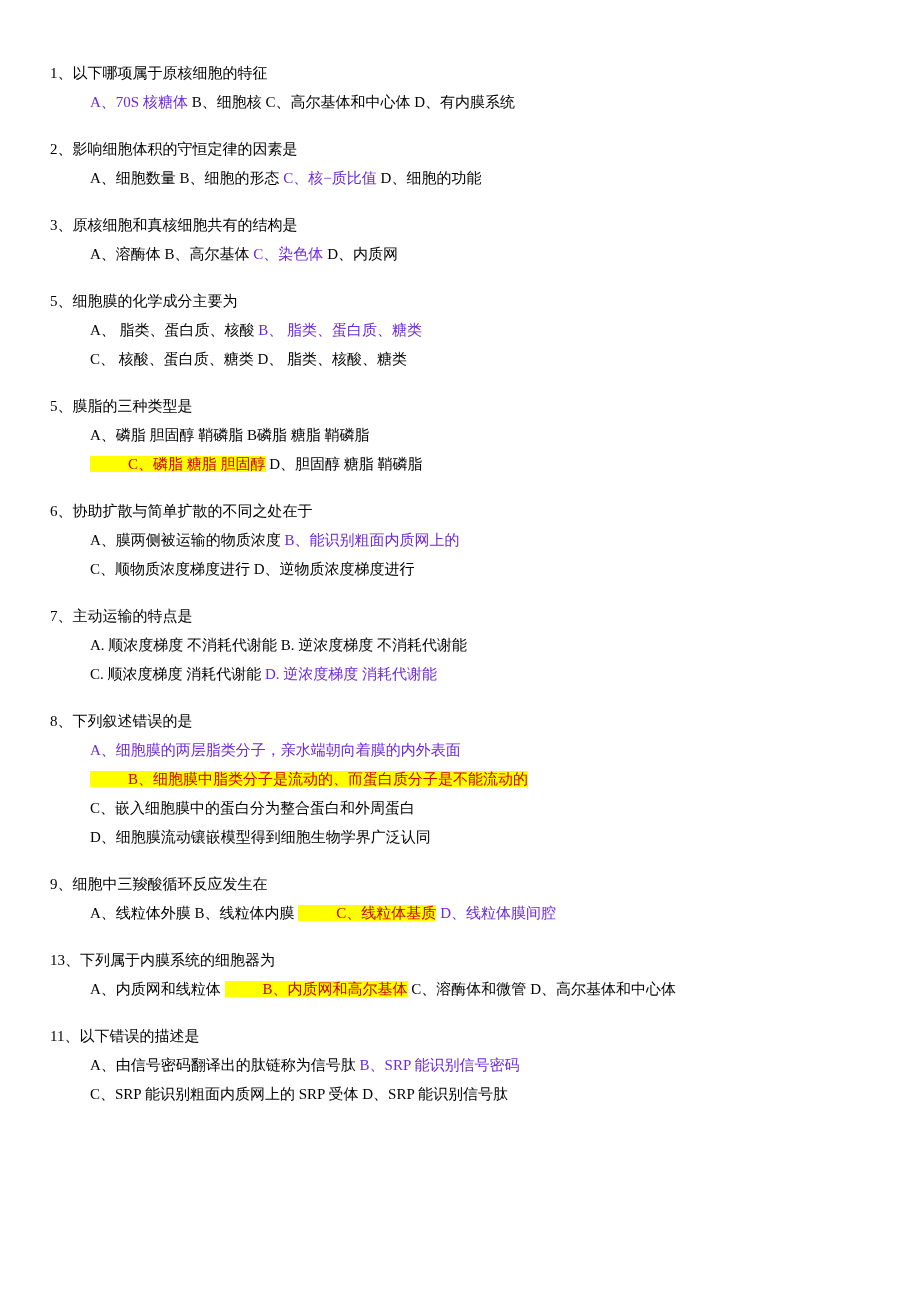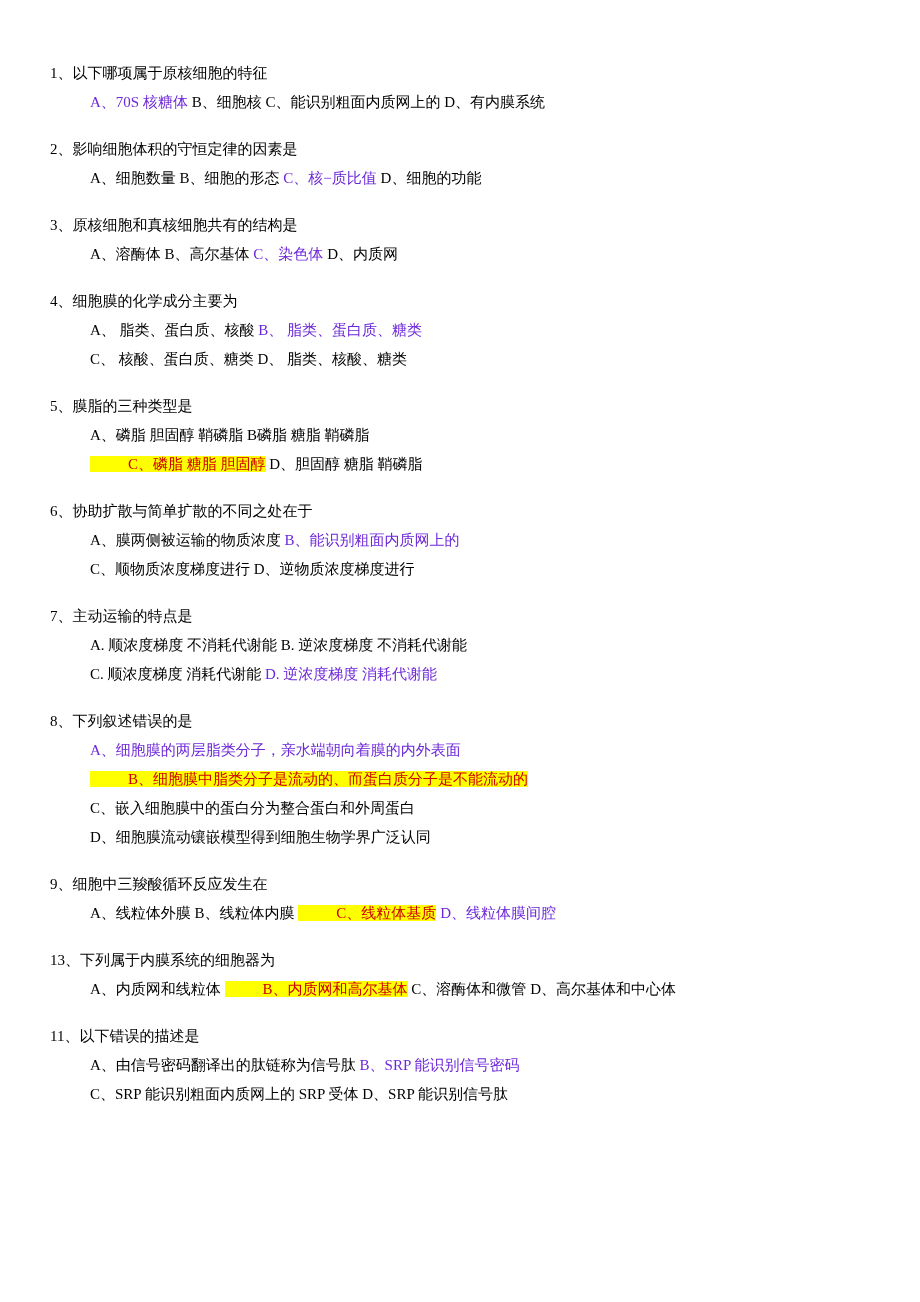--- a/index.html
+++ b/index.html
@@ -32,32 +32,32 @@
       color: #cc0000;
       padding-left: 38px;
     }
   </style>
 </head>
 <body>
 
 <div id="exam-content">
 <div class="question-block">
       <div class="question-title">1、以下哪项属于原核细胞的特征</div>
-      <div class="options-row"><span class="red">A、70S 核糖体</span><span>    </span><span>B、细胞核</span><span>    </span><span>C、能识别粗面内质网上的</span><span>        </span><span>D、有内膜系统</span></div>
+      <div class="options-row"><span class="red">A、70S 核糖体</span><span>    </span><span>B、细胞核</span><span>    </span><span>C、高尔基体和中心体</span><span>        </span><span>D、有内膜系统</span></div>
     </div>
     <div class="question-block">
       <div class="question-title">2、影响细胞体积的守恒定律的因素是</div>
       <div class="options-row"><span>A、细胞数量</span><span>        </span><span>B、细胞的形态</span><span>        </span><span class="red">C、核−质比值</span><span>        </span><span>D、细胞的功能</span></div>
     </div>
     <div class="question-block">
       <div class="question-title">3、原核细胞和真核细胞共有的结构是</div>
       <div class="options-row"><span>A、溶酶体</span><span>    </span><span>B、高尔基体</span><span>        </span><span class="red">C、染色体</span><span>    </span><span>D、内质网</span></div>
     </div>
     <div class="question-block">
-      <div class="question-title">4、细胞膜的化学成分主要为</div>
+      <div class="question-title">5、细胞膜的化学成分主要为</div>
       <div class="options-row"><span>A、 脂类、蛋白质、核酸</span><span>                </span><span class="red">B、 脂类、蛋白质、糖类</span></div>
       <div class="options-row"><span>C、 核酸、蛋白质、糖类</span><span>                </span><span>D、 脂类、核酸、糖类</span></div>
     </div>
     <div class="question-block">
       <div class="question-title">5、膜脂的三种类型是</div>
       <div class="options-row"><span>A、磷脂  胆固醇  鞘磷脂</span><span>    </span><span>B磷脂  糖脂  鞘磷脂</span></div>
       <div class="options-row"><span class="highlight-yellow">C、磷脂  糖脂   胆固醇</span><span>        </span><span>D、胆固醇  糖脂  鞘磷脂</span></div>
     </div>
     <div class="question-block">
       <div class="question-title">6、协助扩散与简单扩散的不同之处在于</div>

